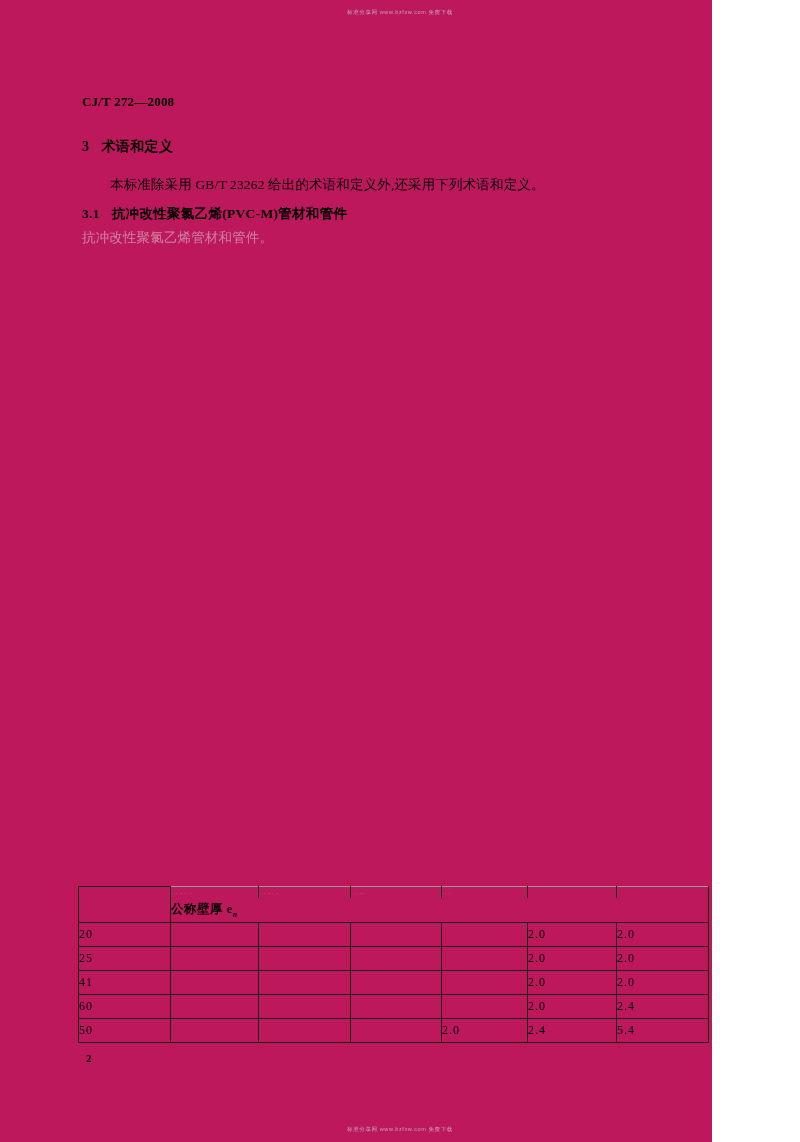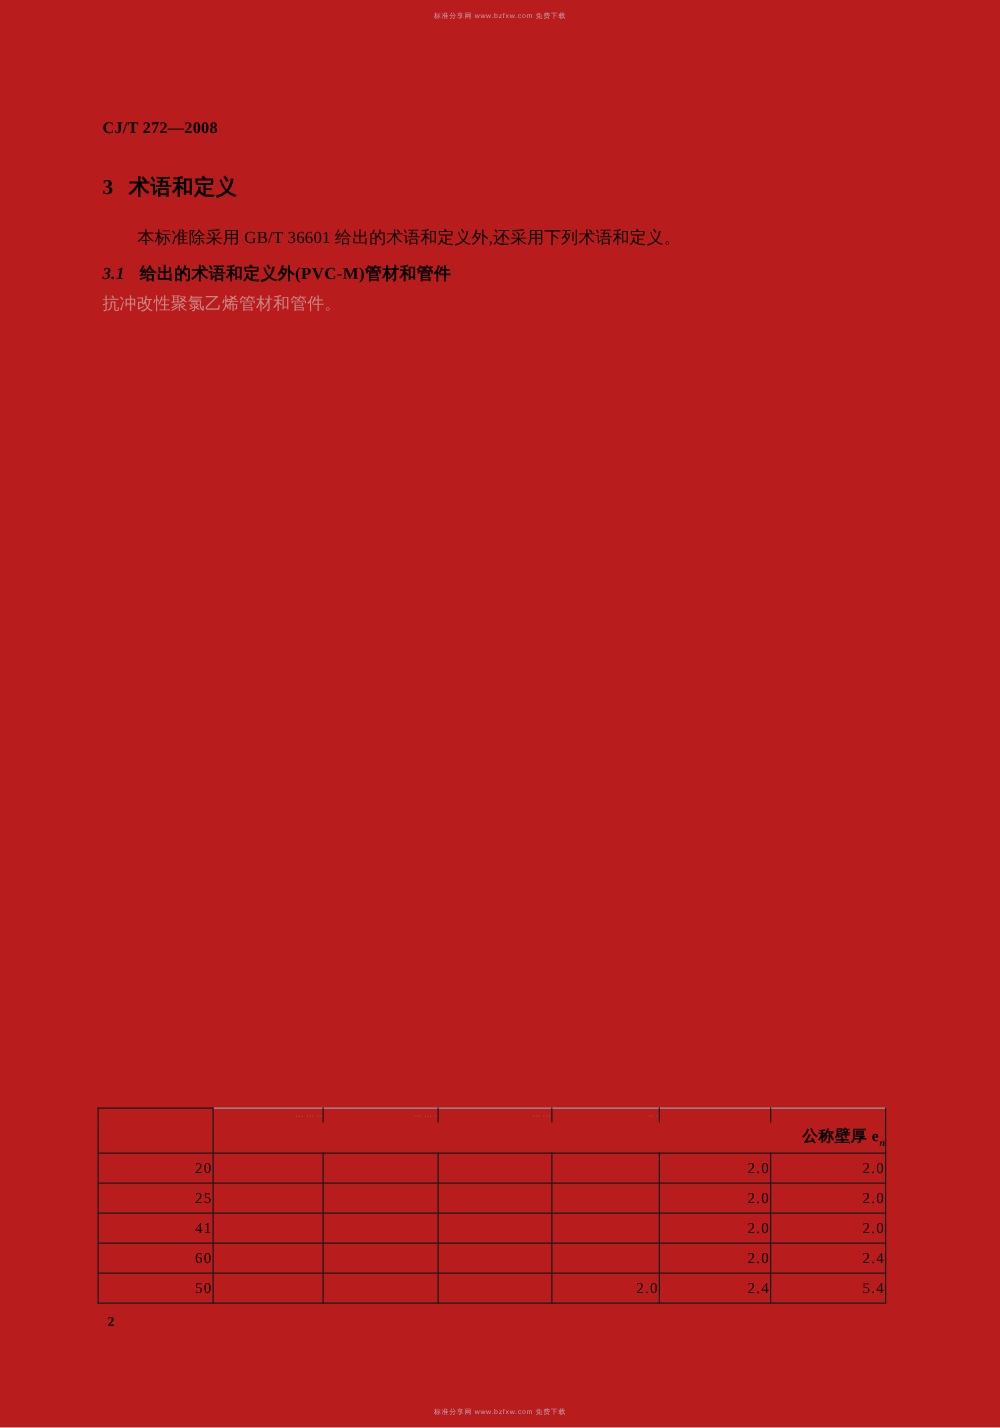--- a/index.html
+++ b/index.html
@@ -6,23 +6,23 @@
     margin: 0;
     padding: 0;
     background: #ffffff;
   }
   body {
     font-family: "Liberation Serif", "DejaVu Serif", serif;
     color: #000000;
   }
   #page {
     position: relative;
-    width: 800px;
+    width: 712px;
     height: 1142px;
-    background: #b91c1c;
+    background: #be185d;
     overflow: hidden;
   }
 
   
   .watermark {
     position: absolute;
     left: 0;
     width: 800px;
     text-align: center;
     font-family: "Liberation Sans", sans-serif;
@@ -49,42 +49,42 @@
   }
 
   
   .content {
     position: absolute;
     left: 82px;
     top: 138px;
     width: 636px;
   }
   .h2 {
-    font-size: 17px;
+    font-size: 14px;
     font-weight: bold;
     margin: 0 0 18px 0;
     letter-spacing: 0.4px;
     white-space: nowrap;
   }
   .h2 .num { margin-right: 12px; }
   .para {
     font-size: 13.5px;
     line-height: 1.62;
     margin: 0 0 9px 0;
     text-indent: 28px;
     letter-spacing: 0.15px;
   }
   .h3 {
     font-size: 13.5px;
     font-weight: bold;
     margin: 0 0 4px 0;
     letter-spacing: 0.3px;
     white-space: nowrap;
   }
-  .h3 .num { margin-right: 12px; font-style: italic; }
+  .h3 .num { margin-right: 12px; }
   .para-faded {
     font-size: 13.5px;
     line-height: 1.62;
     margin: 0;
     letter-spacing: 0.15px;
     color: #d8d8d8;
     opacity: 0.55;
   }
 
   
@@ -93,21 +93,21 @@
     left: 78px;
     top: 886px;
     width: 630px;
     border-collapse: collapse;
     table-layout: fixed;
     font-family: "Liberation Serif", serif;
   }
   #spec-table td, #spec-table th {
     border: 1px solid #1a1a1a;
     padding: 0;
-    text-align: right;
+    text-align: left;
     vertical-align: middle;
     font-size: 12px;
     font-weight: normal;
     letter-spacing: 1px;
   }
   
   #spec-table tr.hdr-faded td {
     height: 11px;
     border-top: 1px solid #9a9a9a;
     border-bottom: none;
@@ -160,24 +160,24 @@
   <div class="watermark top">标准分享网 www.bzfxw.com 免费下载</div>
 
   <div class="std-code">CJ/T 272—2008</div>
 
   <div class="content">
 
     <div class="h2">
       <span class="num">3</span><span>术语和定义</span>
     </div>
 
-    <p class="para">本标准除采用 GB/T 36601 给出的术语和定义外,还采用下列术语和定义。</p>
+    <p class="para">本标准除采用 GB/T 23262 给出的术语和定义外,还采用下列术语和定义。</p>
 
     <div class="h3">
-      <span class="num">3.1</span><span>给出的术语和定义外(PVC-M)管材和管件</span>
+      <span class="num">3.1</span><span>抗冲改性聚氯乙烯(PVC-M)管材和管件</span>
     </div>
 
 
     <p class="para-faded">抗冲改性聚氯乙烯管材和管件。</p>
 
   </div>
 
   <table id="spec-table">
     <colgroup>
       <col style="width:92px">

